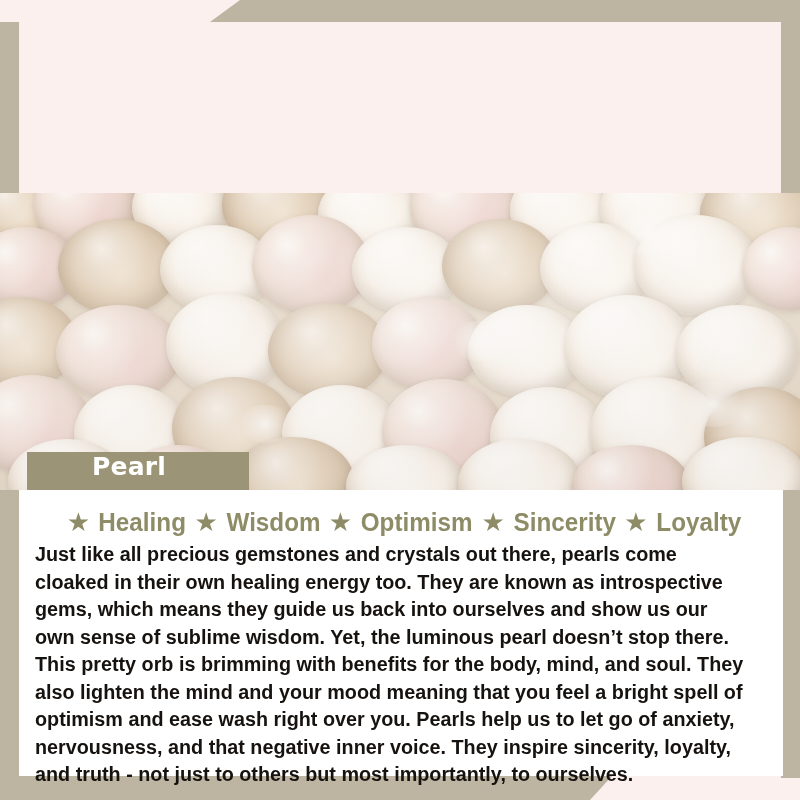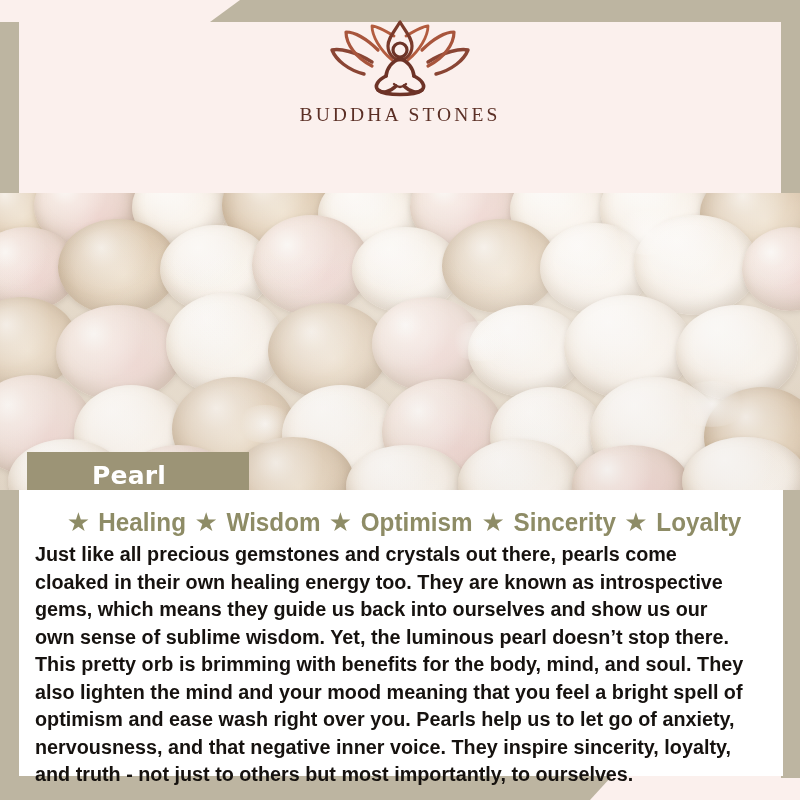--- a/index.html
+++ b/index.html
@@ -95,21 +95,21 @@
   .photo .haze{
     position:absolute;inset:0;
     background:radial-gradient(ellipse at 72% 38%, rgba(255,255,255,0.30) 0%, rgba(255,255,255,0) 58%),
                radial-gradient(ellipse at 16% 70%, rgba(255,250,245,0.22) 0%, rgba(255,255,255,0) 60%),
                linear-gradient(180deg, rgba(230,210,185,0.12) 0%, rgba(160,135,110,0.10) 100%);
   }
 
   
   .name-bar{
     position:absolute;left:27px;top:452px;width:222px;height:38px;
-    background:#9c9476;display:flex;align-items:flex-end;
+    background:#9c9476;display:flex;align-items:flex-start;
     z-index:5;
   }
   .name-bar .name{
     color:#ffffff;font-weight:bold;font-size:25px;
     font-family:"DejaVu Sans","Liberation Sans", sans-serif;
     margin-left:65px;letter-spacing:0.2px;
   }
 
   
   .text-card{
@@ -141,53 +141,20 @@
 </head>
 <body>
 
 <div class="poster">
 
   <div class="corner-tr"></div>
   <div class="edge-right"></div>
   <div class="edge-left"></div>
   <div class="corner-bl"></div>
 
-  <div class="logo-wrap">
-    <svg class="logo-mark" viewBox="0 0 168 84">
-      <g fill="none" stroke="#6d3327" stroke-linecap="round" stroke-linejoin="round">
-
-        <path d="M56 46 C40 36 24 32 16 34 C20 44 32 54 48 58" stroke-width="3.4" stroke="#8a4534"></path>
-
-        <path d="M112 46 C128 36 144 32 152 34 C148 44 136 54 120 58" stroke-width="3.4" stroke="#8a4534"></path>
-
-        <path d="M62 34 C50 22 38 16 30 16 C30 28 40 42 56 50" stroke-width="3.2" stroke="#a8553c"></path>
-
-        <path d="M106 34 C118 22 130 16 138 16 C138 28 128 42 112 50" stroke-width="3.2" stroke="#a8553c"></path>
-
-        <path d="M78 20 C68 14 60 10 56 10 C56 20 64 34 76 44" stroke-width="2.8" stroke="#b35c3f"></path>
-
-        <path d="M90 20 C100 14 108 10 112 10 C112 20 104 34 92 44" stroke-width="2.8" stroke="#b35c3f"></path>
-
-        <path d="M84 6 C78 16 72 22 72 30 C72 38 78 44 84 44 C90 44 96 38 96 30 C96 22 90 16 84 6 Z" stroke-width="3.2" stroke="#7a3a2b"></path>
-
-        <circle cx="84" cy="34" r="7" stroke-width="3.2" stroke="#6d3327"></circle>
-
-        <path d="M84 43 C76 45 71 52 70 60" stroke-width="3.6" stroke="#6d3327"></path>
-        <path d="M84 43 C92 45 97 52 98 60" stroke-width="3.6" stroke="#6d3327"></path>
-
-        <path d="M70 60 C62 64 58 70 62 74 C66 78 74 76 80 70" stroke-width="3.6" stroke="#6d3327"></path>
-        <path d="M98 60 C106 64 110 70 106 74 C102 78 94 76 88 70" stroke-width="3.6" stroke="#6d3327"></path>
-
-        <path d="M62 74 C70 80 98 80 106 74" stroke-width="3.6" stroke="#6d3327"></path>
-
-        <path d="M78 68 C82 72 86 72 90 68" stroke-width="2.4" stroke="#6d3327"></path>
-      </g>
-    </svg>
-    <div class="logo-word">BUDDHA STONES</div>
-  </div>
 
 
   <div class="photo">
     <div class="pearls">
       <span class="dark" style="left:-30px; top:-22px; width:96px;  height:78px;"></span>
       <span class="pinkish" style="left:34px;  top:-30px; width:104px; height:86px;"></span>
       <span class="bright" style="left:132px; top:-26px; width:96px;  height:80px;"></span>
       <span class="dark" style="left:222px; top:-34px; width:110px; height:92px;"></span>
       <span class="bright" style="left:318px; top:-20px; width:104px; height:82px;"></span>
       <span class="pinkish" style="left:410px; top:-30px; width:112px; height:88px;"></span>

